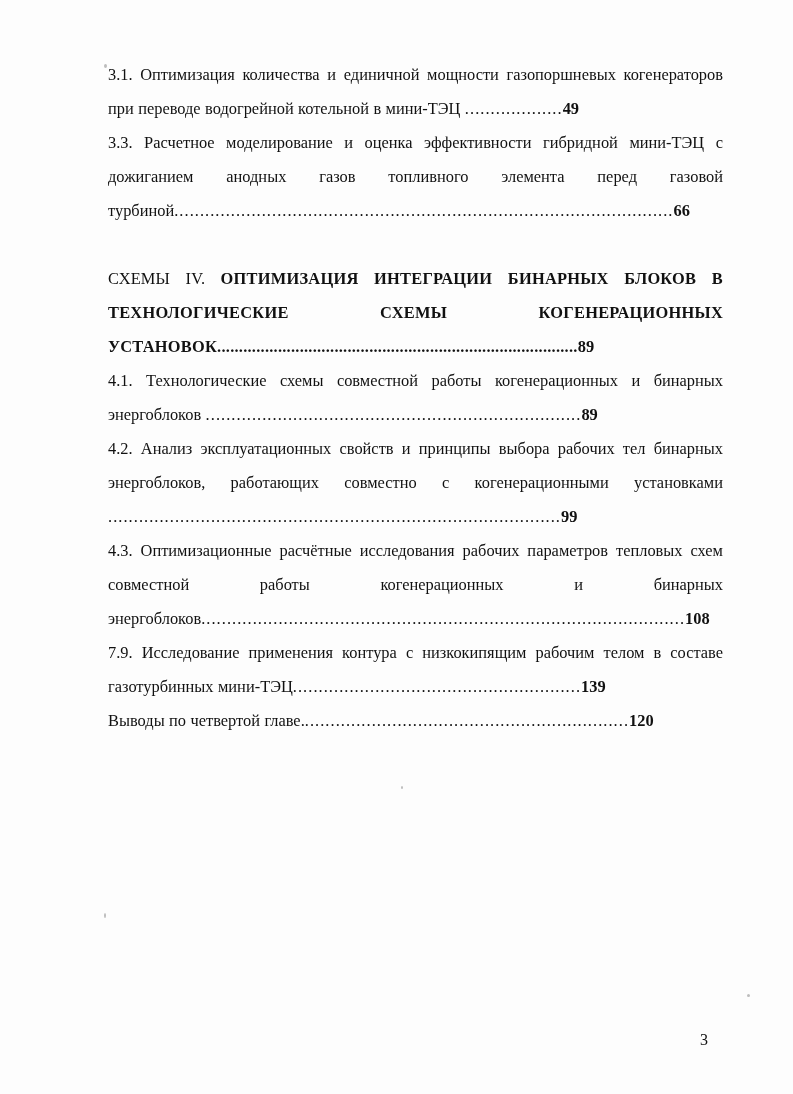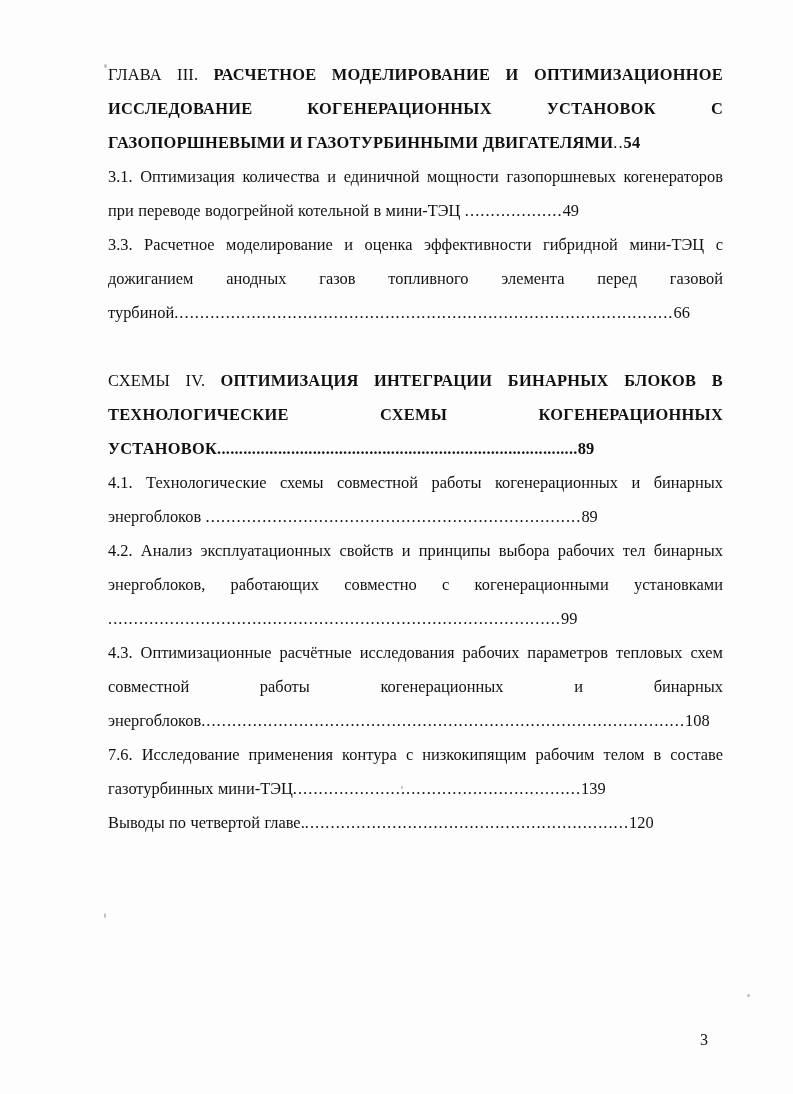--- a/index.html
+++ b/index.html
@@ -56,21 +56,21 @@
     font-weight: 700;
     letter-spacing: 0.015em;
   }
 
   
   .leader {
     letter-spacing: 1.05px;
     font-weight: 400;
   }
   .pageno {
-    font-weight: normal;
+    font-weight: bold;
     letter-spacing: 0;
   }
 
   
   .block-gap {
     height: 34px;
   }
 
   
   .sub-list {
@@ -105,24 +105,20 @@
 <div class="page">
 
   <div class="speck s1"></div>
   <div class="speck s2"></div>
   <div class="speck s3"></div>
   <div class="speck s4"></div>
 
   <div class="content">
 
     <div>
-      <p class="chapter-heading">
-        <span class="chapter-label">ГЛАВА III.</span>
-        <span class="chapter-title">РАСЧЕТНОЕ МОДЕЛИРОВАНИЕ И ОПТИМИЗАЦИОННОЕ ИССЛЕДОВАНИЕ КОГЕНЕРАЦИОННЫХ УСТАНОВОК С ГАЗОПОРШНЕВЫМИ И ГАЗОТУРБИННЫМИ ДВИГАТЕЛЯМИ</span><span class="leader">..</span><span class="pageno chapter-title">54</span>
-      </p>
 
       <div class="sub-list">
         <p class="toc-entry">
           <span>3.1. Оптимизация количества и единичной мощности газопоршневых когенераторов при переводе водогрейной котельной в мини-ТЭЦ </span><span class="leader">...................</span><span class="pageno">49</span>
         </p>
         <p class="toc-entry">
           <span>3.3. Расчетное моделирование и оценка эффективности гибридной мини-ТЭЦ с дожиганием анодных газов топливного элемента перед газовой турбиной</span><span class="leader">.................................................................................................</span><span class="pageno">66</span>
         </p>
       </div>
     </div>
@@ -139,21 +135,21 @@
         <p class="toc-entry">
           <span>4.1. Технологические схемы совместной работы когенерационных и бинарных энергоблоков </span><span class="leader">.........................................................................</span><span class="pageno">89</span>
         </p>
         <p class="toc-entry">
           <span>4.2. Анализ эксплуатационных свойств и принципы выбора рабочих тел бинарных энергоблоков, работающих совместно с когенерационными установками </span><span class="leader">........................................................................................</span><span class="pageno">99</span>
         </p>
         <p class="toc-entry">
           <span>4.3. Оптимизационные расчётные исследования рабочих параметров тепловых схем совместной работы когенерационных и бинарных энергоблоков</span><span class="leader">..............................................................................................</span><span class="pageno">108</span>
         </p>
         <p class="toc-entry">
-          <span>7.6. Исследование применения контура с низкокипящим рабочим телом в составе газотурбинных мини-ТЭЦ</span><span class="leader">........................................................</span><span class="pageno">139</span>
+          <span>7.9. Исследование применения контура с низкокипящим рабочим телом в составе газотурбинных мини-ТЭЦ</span><span class="leader">........................................................</span><span class="pageno">139</span>
         </p>
         <p class="toc-entry">
           <span>Выводы по четвертой главе.</span><span class="leader">...............................................................</span><span class="pageno">120</span>
         </p>
       </div>
     </div>
 
     <div class="block-gap"></div>
 
 

